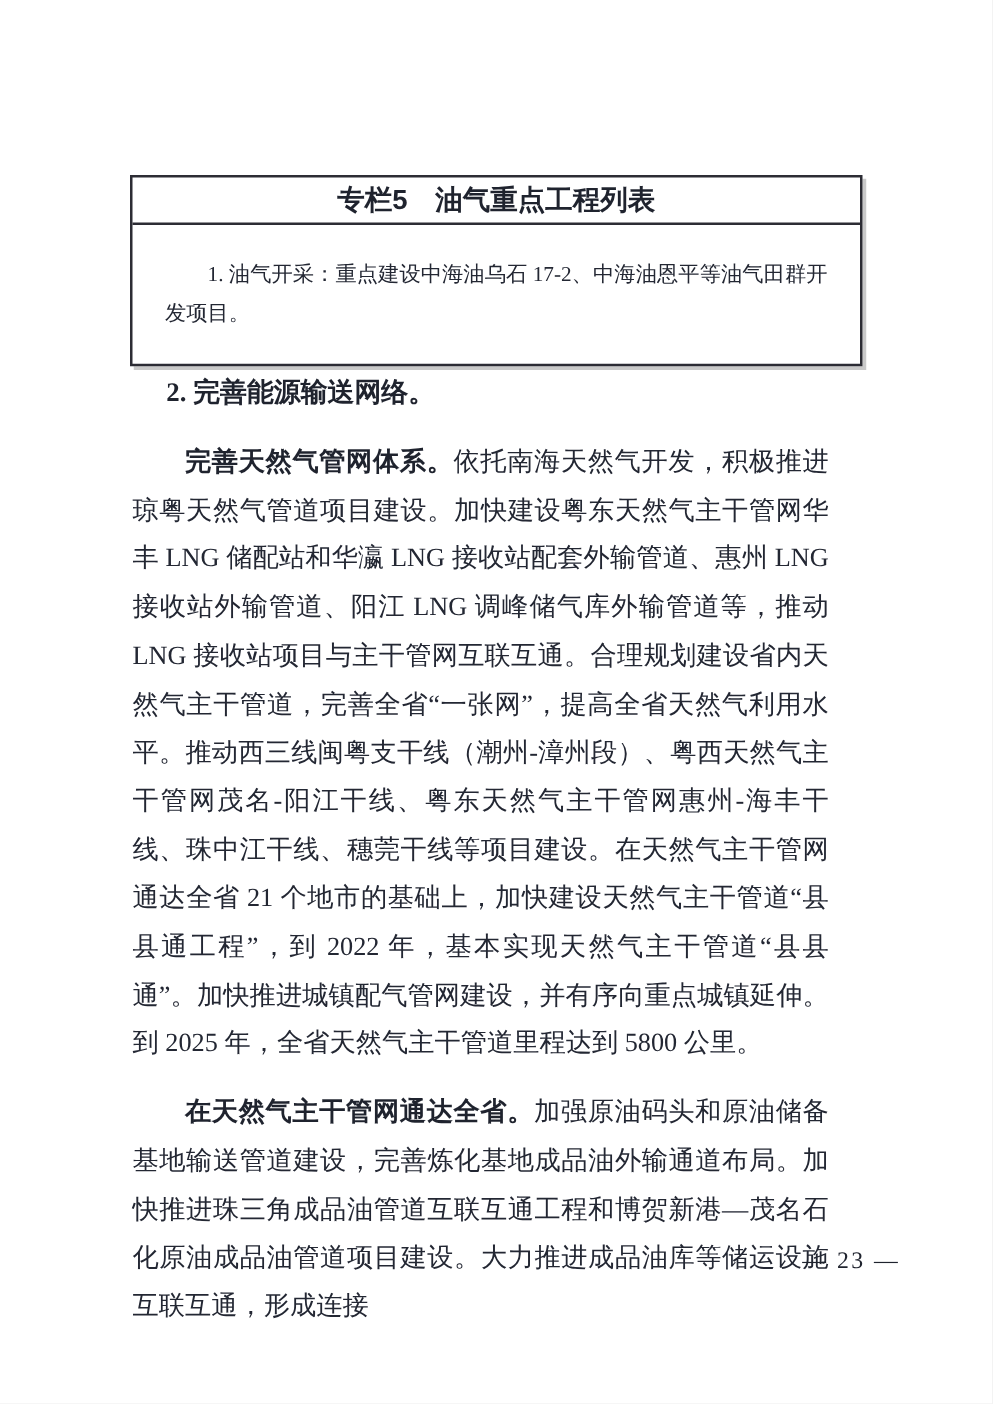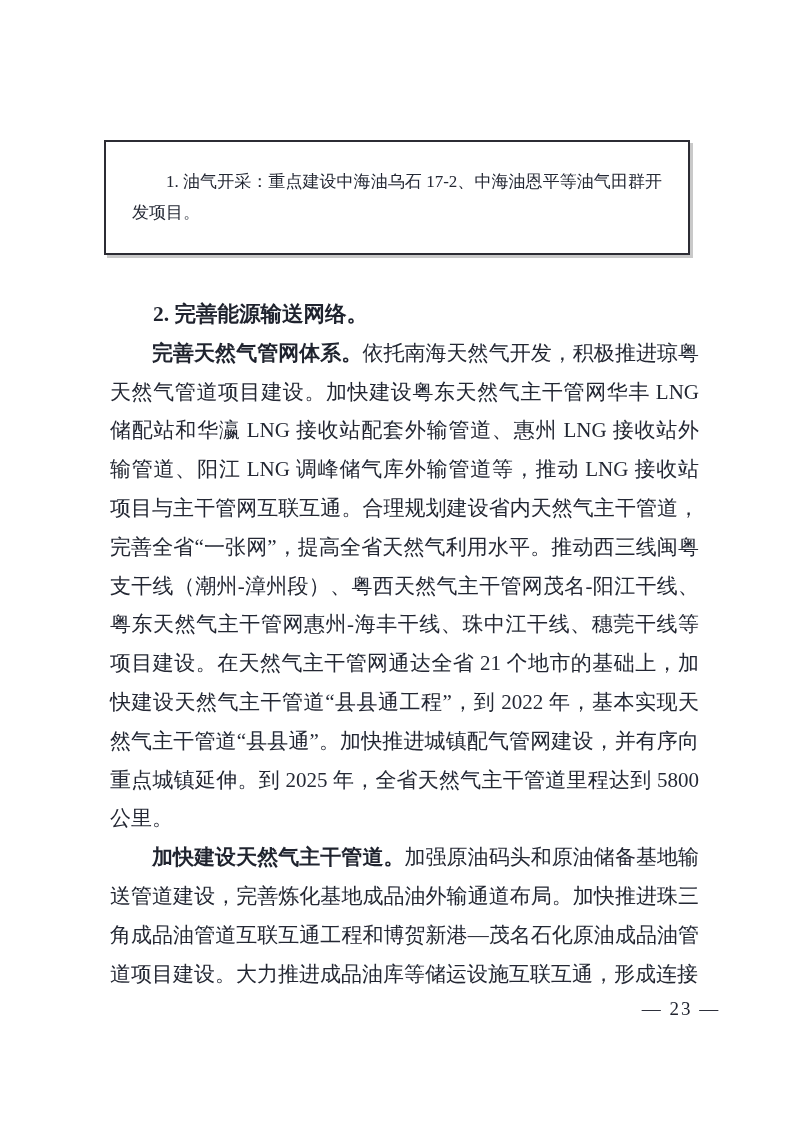--- a/index.html
+++ b/index.html
@@ -45,34 +45,34 @@
     font-size: 17px;
     line-height: 31px;
     text-indent: 2em;
     text-align: justify;
     text-justify: inter-character;
     color: #232733;
   }
   
   .main-text {
     position: absolute;
-    left: 110px;
+    left: 90px;
     top: 295px;
     width: 589px;
   }
   .section-heading {
     margin: 0;
     font-size: 21.5px;
     line-height: 38.8px;
     font-weight: bold;
     text-indent: 2em;
     color: #1f232e;
   }
   .para {
-    margin: 0;
+    margin: 16px;
     font-size: 21px;
     line-height: 38.8px;
     text-indent: 2em;
     text-align: justify;
     text-justify: inter-character;
   }
   .para .lead {
     font-weight: bold;
     color: #1f232e;
   }
@@ -87,26 +87,27 @@
     color: #1f232e;
     letter-spacing: 2px;
   }
 </style>
 </head>
 <body>
 
 <div class="page">
 
   <div class="callout-box">
+    <div class="box-title">专栏5　油气重点工程列表</div>
     <div class="box-body">
       <p class="box-item">1. 油气开采：重点建设中海油乌石 17-2、中海油恩平等油气田群开发项目。</p>
     </div>
   </div>
 
   <div class="main-text">
     <h3 class="section-heading">2. 完善能源输送网络。</h3>
     <p class="para"><span class="lead">完善天然气管网体系。</span><span>依托南海天然气开发，积极推进琼粤天然气管道项目建设。加快建设粤东天然气主干管网华丰 LNG 储配站和华瀛 LNG 接收站配套外输管道、惠州 LNG 接收站外输管道、阳江 LNG 调峰储气库外输管道等，推动 LNG 接收站项目与主干管网互联互通。合理规划建设省内天然气主干管道，完善全省“一张网”，提高全省天然气利用水平。推动西三线闽粤支干线（潮州-漳州段）、粤西天然气主干管网茂名-阳江干线、粤东天然气主干管网惠州-海丰干线、珠中江干线、穗莞干线等项目建设。在天然气主干管网通达全省 21 个地市的基础上，加快建设天然气主干管道“县县通工程”，到 2022 年，基本实现天然气主干管道“县县通”。加快推进城镇配气管网建设，并有序向重点城镇延伸。到 2025 年，全省天然气主干管道里程达到 5800 公里。</span></p>
-    <p class="para"><span class="lead">加快建设天然气主干管道。</span><span>加强原油码头和原油储备基地输送管道建设，完善炼化基地成品油外输通道布局。加快推进珠三角成品油管道互联互通工程和博贺新港—茂名石化原油成品油管道项目建设。大力推进成品油库等储运设施互联互通，形成连接</span></p>
+    <p class="para"><span class="lead">在天然气主干管网通达全省。</span><span>加强原油码头和原油储备基地输送管道建设，完善炼化基地成品油外输通道布局。加快推进珠三角成品油管道互联互通工程和博贺新港—茂名石化原油成品油管道项目建设。大力推进成品油库等储运设施互联互通，形成连接</span></p>
   </div>
 
   <div class="page-number">— 23 —</div>
 
 </div>
 
 </body></html>

